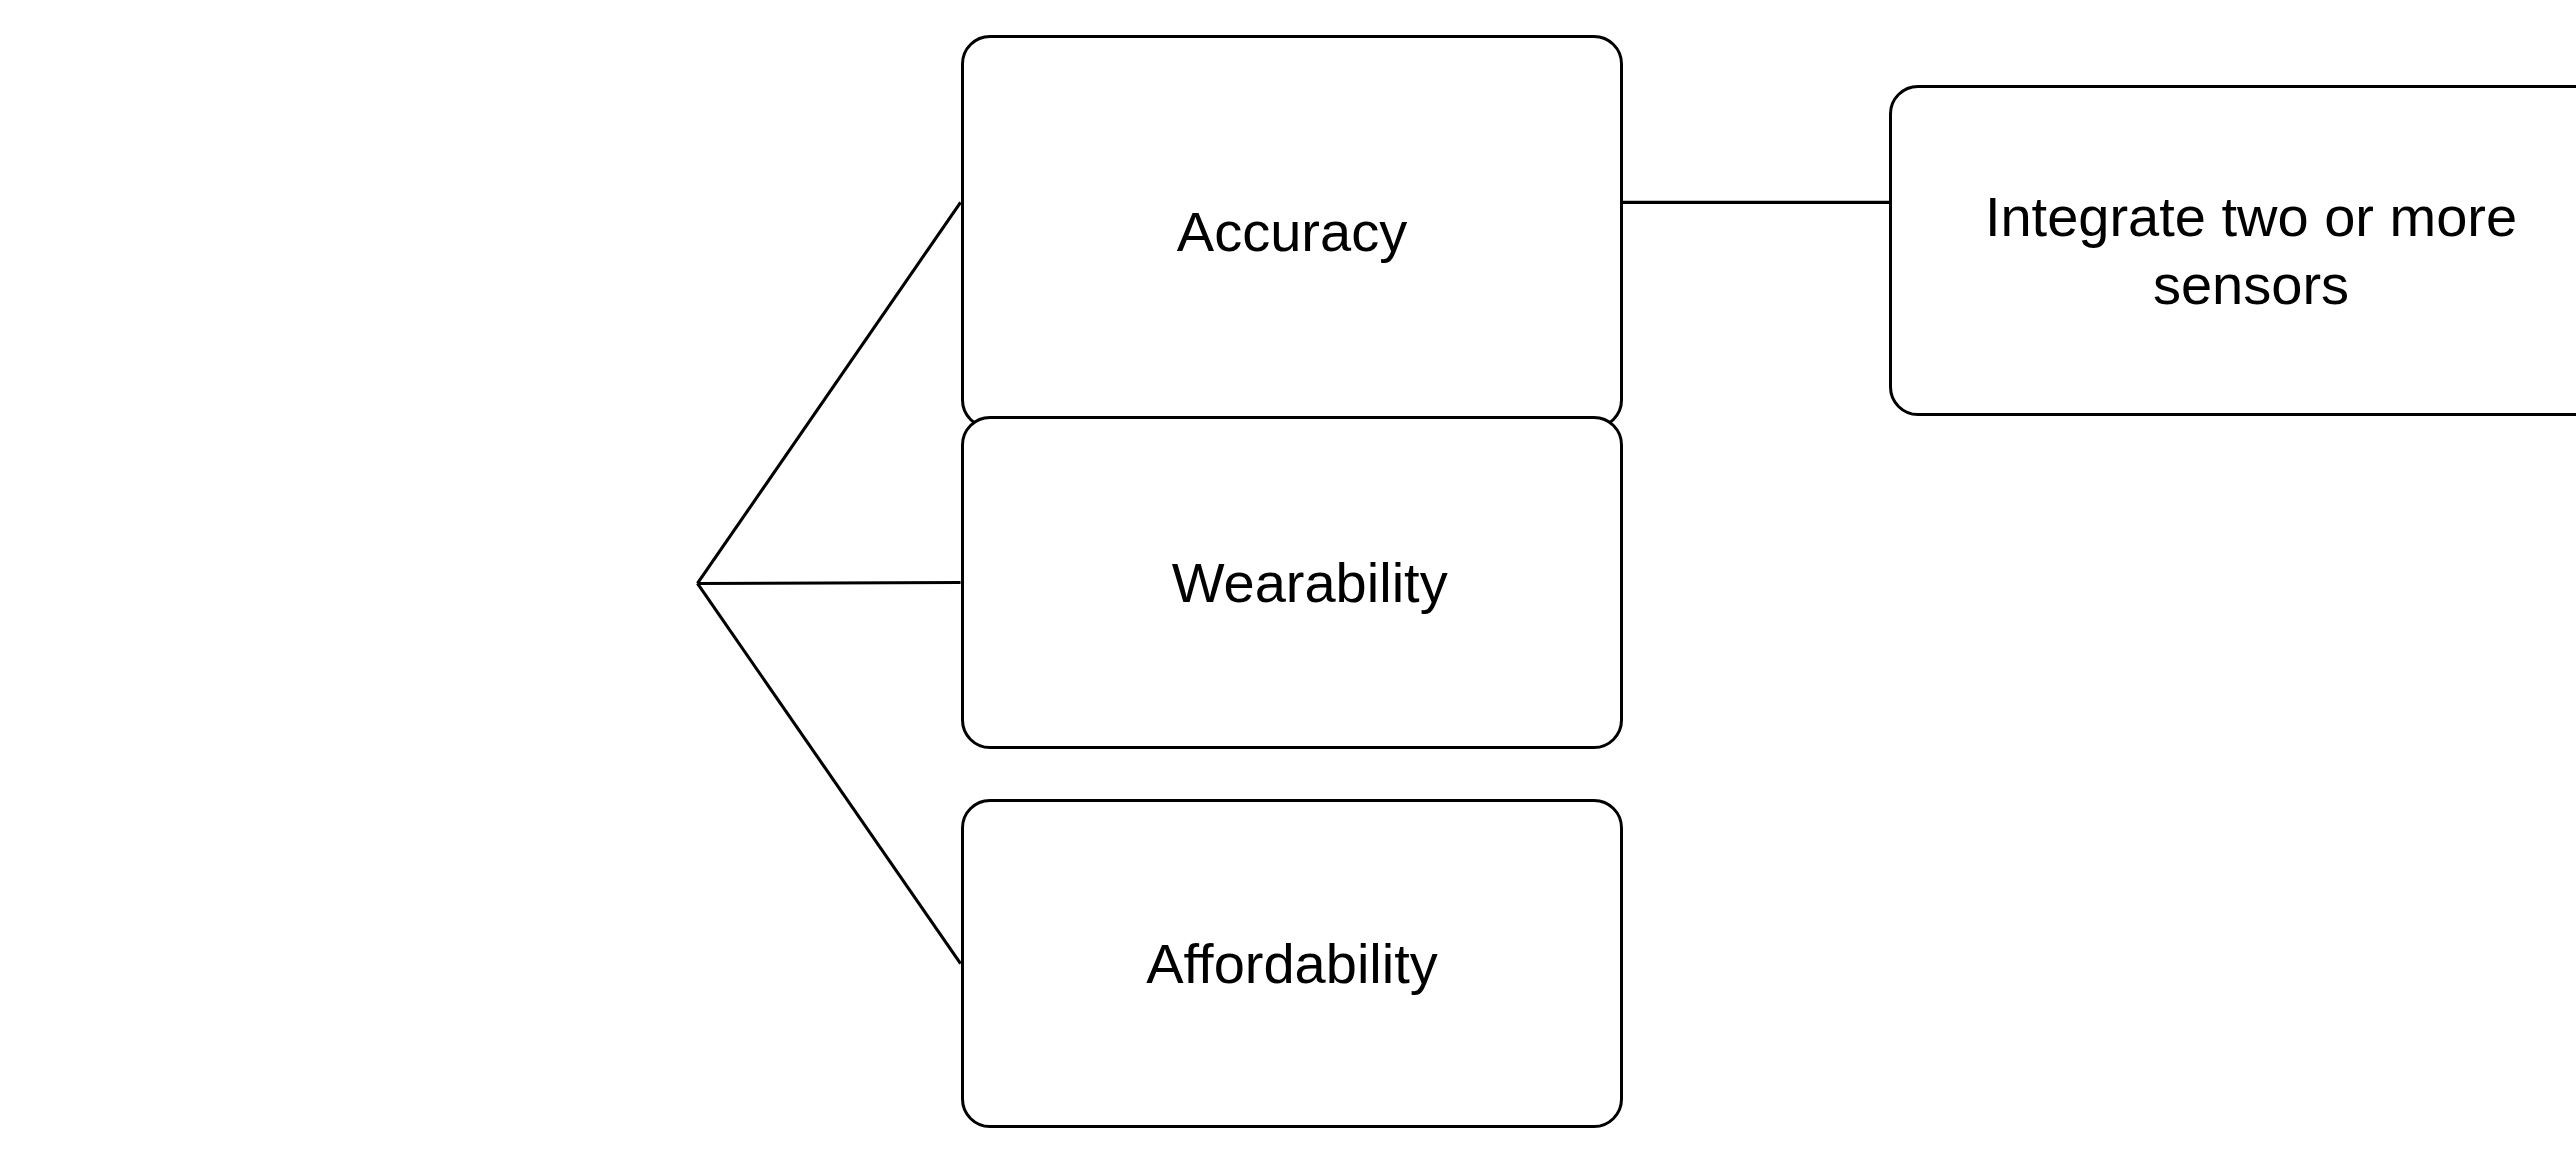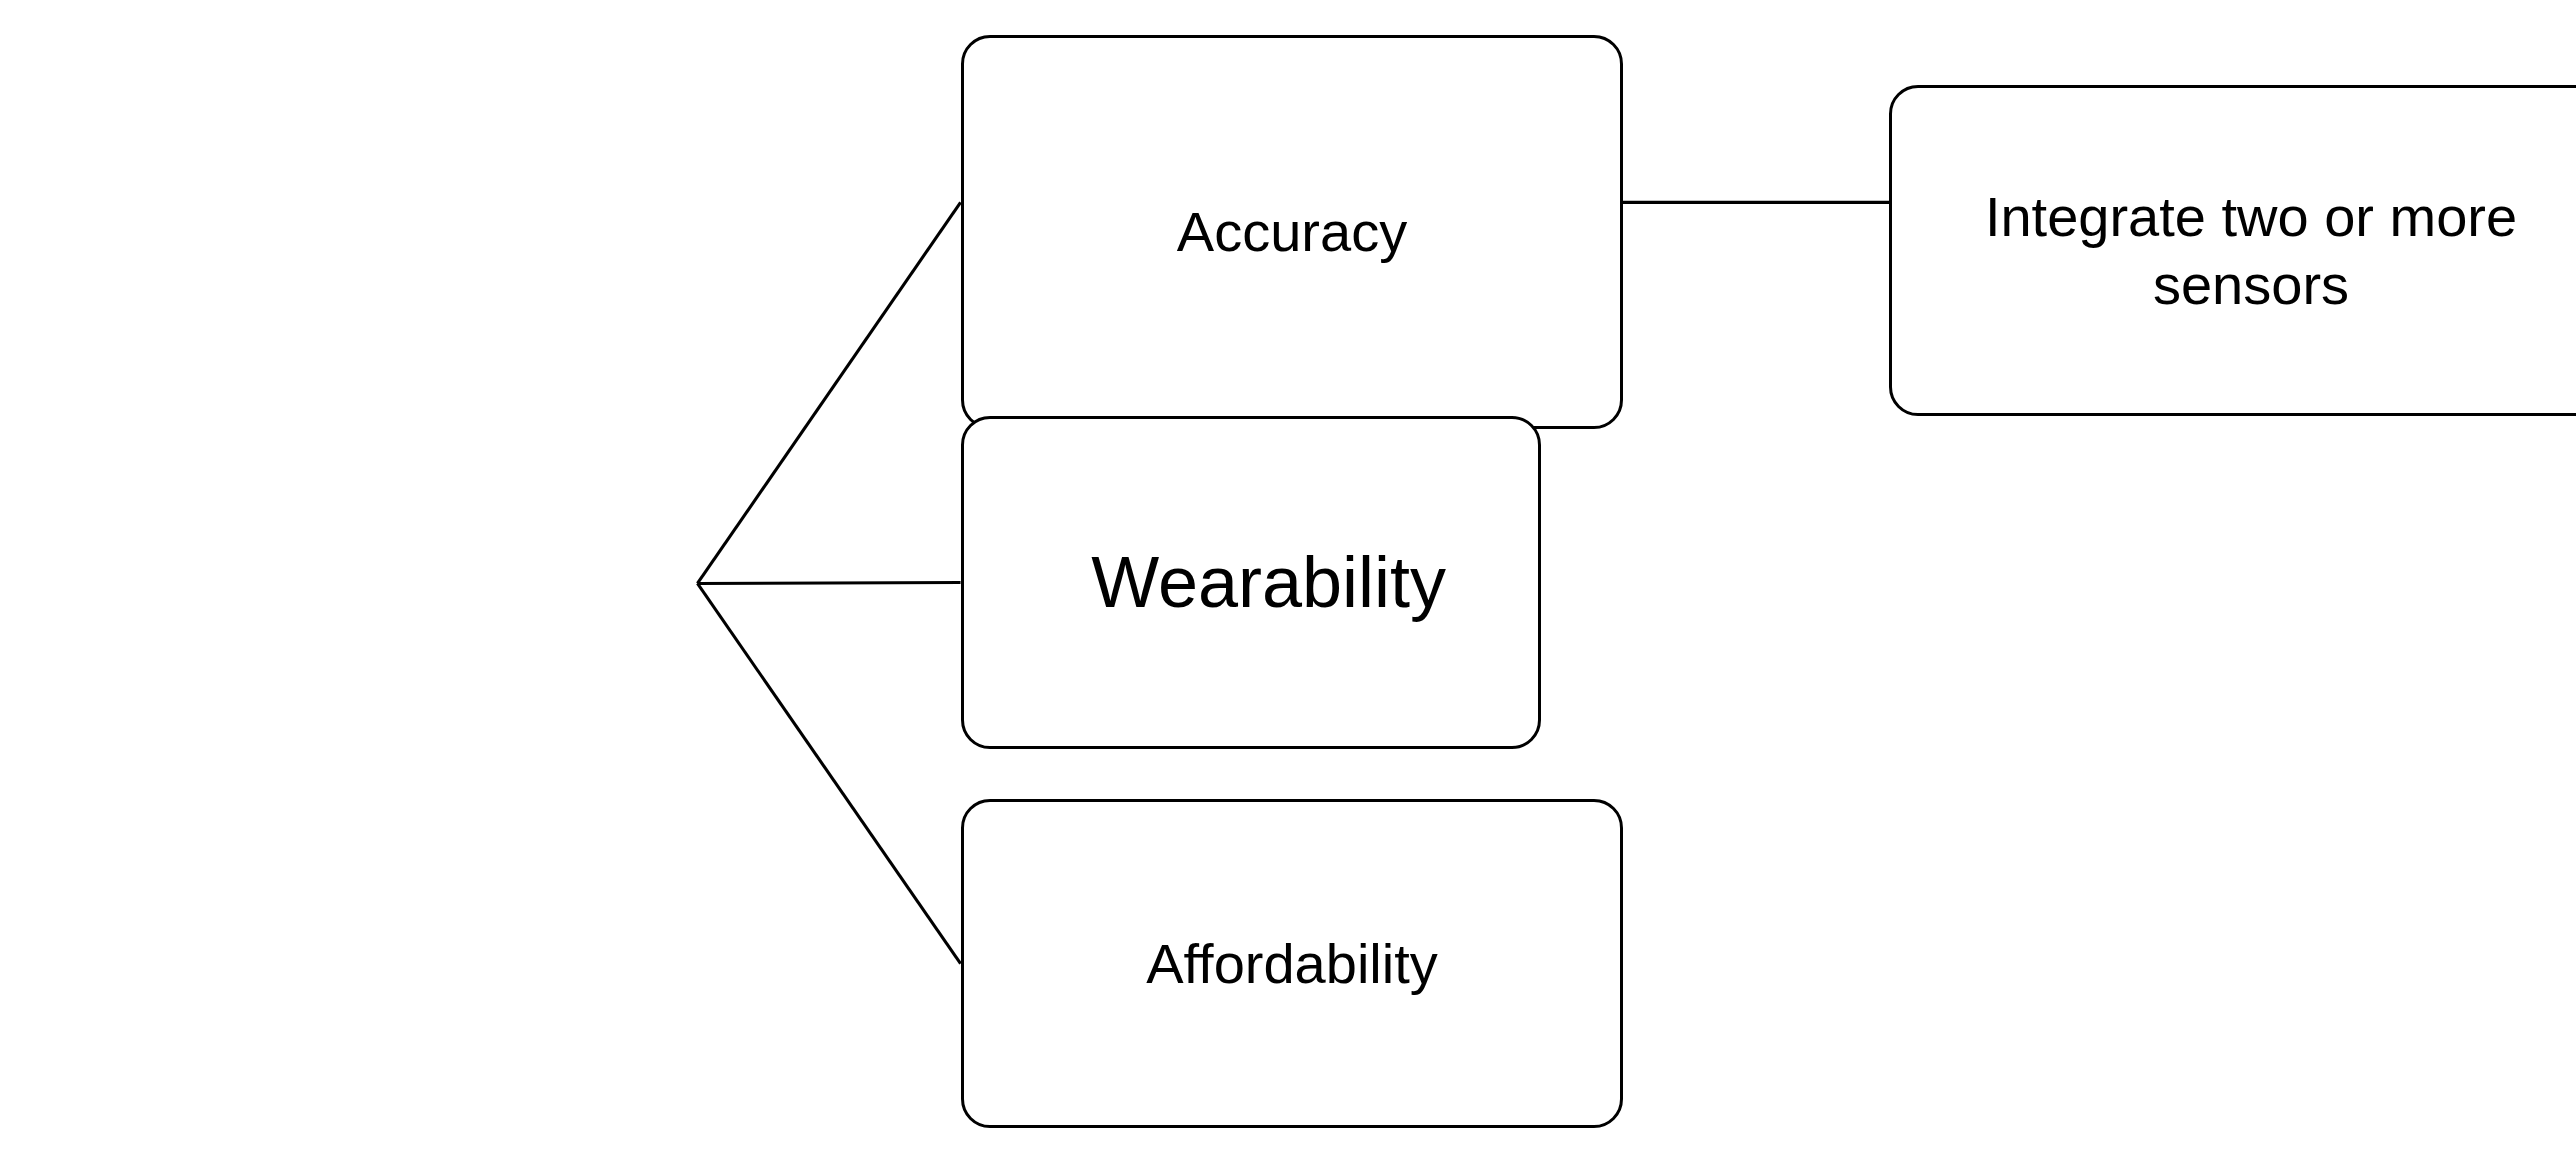--- a/index.html
+++ b/index.html
@@ -53,23 +53,23 @@
     left: 961px;
     top: 35px;
     width: 662px;
     height: 394px;
     font-size: 56px;
     line-height: 1.2;
   }
   .node-wearability {
     left: 961px;
     top: 416px;
-    width: 580px;
+    width: 662px;
     height: 333px;
-    font-size: 72px;
+    font-size: 56px;
     line-height: 1.2;
     padding-left: 45px;
   }
   .node-affordability {
     left: 961px;
     top: 799px;
     width: 662px;
     height: 329px;
     font-size: 56px;
     line-height: 1.2;

